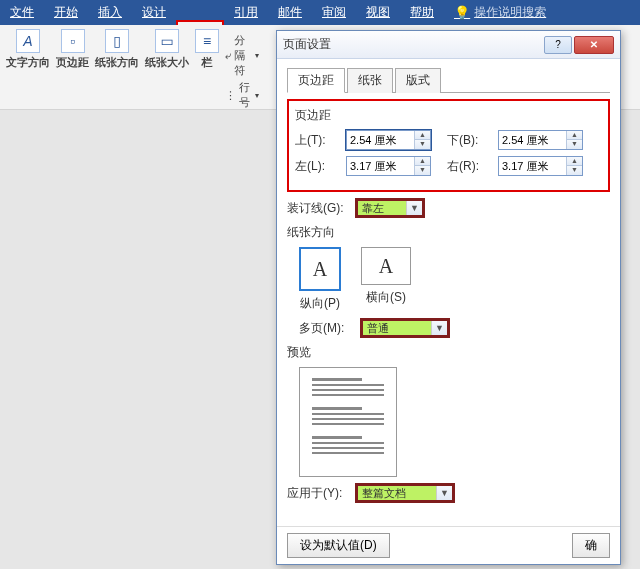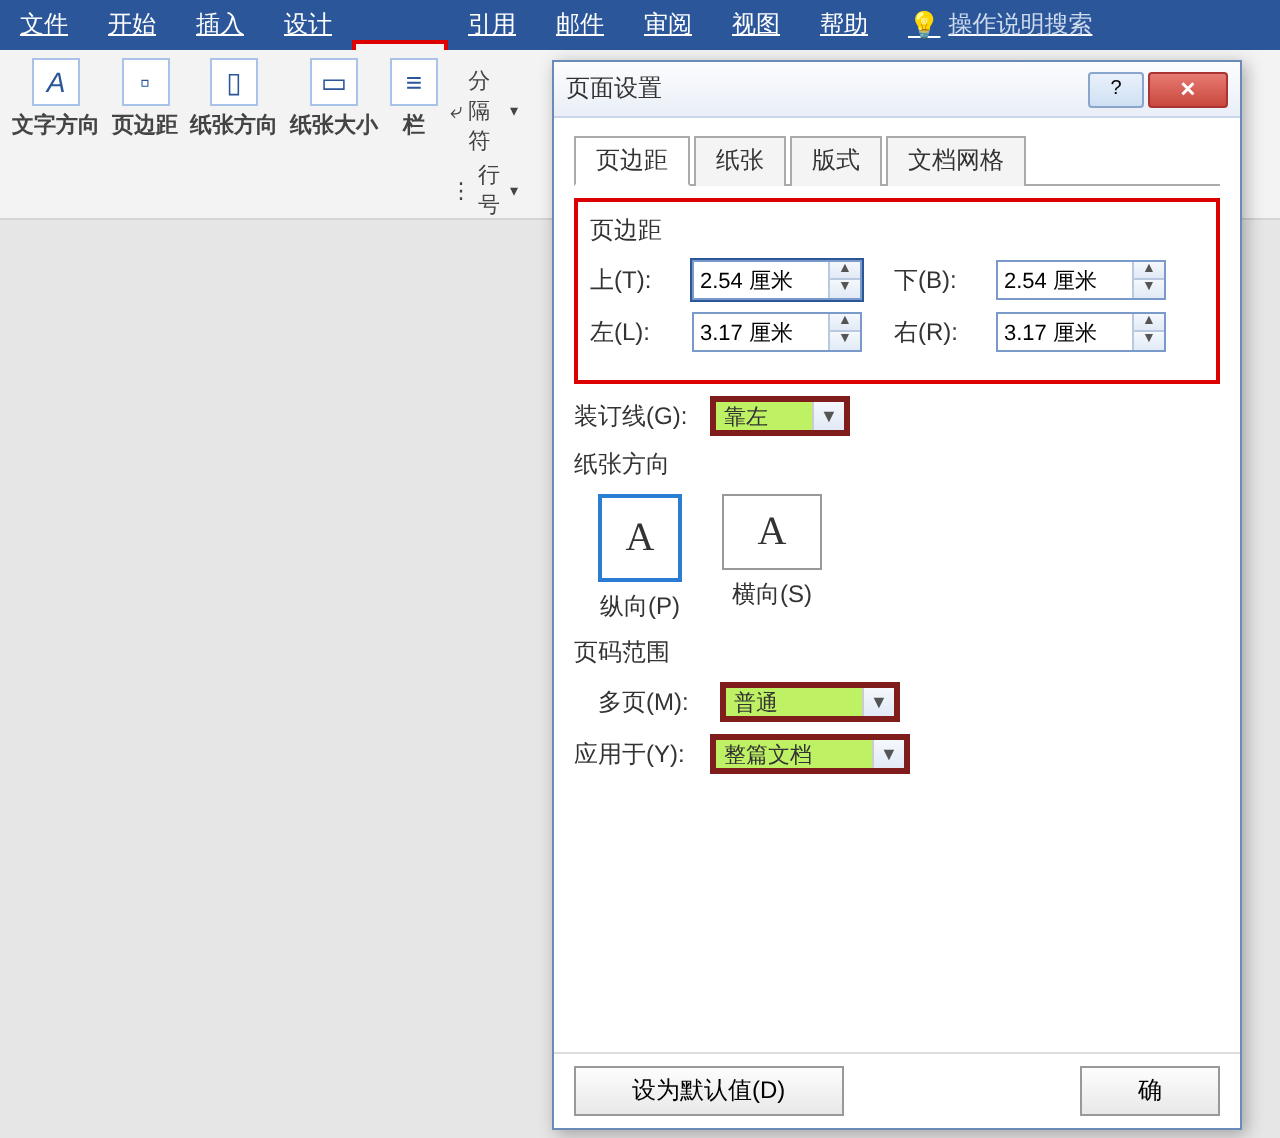--- a/index.html
+++ b/index.html
@@ -59,21 +59,21 @@
 .orient-icon { width: 42px; height: 44px; border: 1px solid #999; display: flex; align-items: center; justify-content: center; font-size: 20px; font-family: serif; }
 .orient-opt.sel .orient-icon { border: 2px solid #2b7cd3; }
 .orient-icon.land { width: 50px; height: 38px; }
 
 .preview-box { width: 98px; height: 110px; border: 1px solid #999; margin: 6px 0 6px 12px; background: #fff; padding: 10px 12px; display: flex; flex-direction: column; gap: 3px; }
 .preview-box .ln { height: 2px; background: #888; }
 .preview-box .hd { height: 3px; width: 70%; }
 .preview-box .sp { height: 5px; background: transparent; }
 
 .dlg-footer { display: flex; gap: 6px; padding: 6px 10px; justify-content: space-between; border-top: 1px solid #ddd; }
-.btn { border: 1px solid #999; background: linear-gradient(#fdfdfd,#e8e8e8); padding: 3px 28px; font-size: 12px; cursor: pointer; }
+.btn { border: 1px solid #999; background: linear-gradient(#fdfdfd,#e8e8e8); padding: 3px 12px; font-size: 12px; cursor: pointer; }
 
 .plain-section { margin-bottom: 6px; }
 </style>
 </head>
 <body>
 
 <div class="menubar">
   <div class="menu-item">文件</div>
   <div class="menu-item">开始</div>
   <div class="menu-item">插入</div>
@@ -144,21 +144,20 @@
   <div class="dlg-title">
     <span class="ttl">页面设置</span>
     <div class="win-btn">?</div>
     <div class="win-btn close">✕</div>
   </div>
   <div class="dlg-body">
     <div class="tabs">
       <div class="tab active">页边距</div>
       <div class="tab">纸张</div>
       <div class="tab">版式</div>
-      <div class="tab">文档网格</div>
     </div>
 
     <div class="section-box">
       <div class="section-title">页边距</div>
       <div class="form-row">
         <label>上(T):</label>
         <div class="spin hl">
             <input value="2.54 厘米" style="">
             <div class="ar">
               <span>▲</span>
@@ -210,30 +209,48 @@
           <span>纵向(P)</span>
         </div>
         <div class="orient-opt">
           <div class="orient-icon land">A</div>
           <span>横向(S)</span>
         </div>
       </div>
     </div>
 
     <div class="plain-section">
-      <div class="section-title">页码范围</div>
       <div class="form-row" style="margin-left:12px">
         <label style="width:55px">多页(M):</label>
         <div class="combo" style="width:90px">
             <span>普通</span>
             <div class="dd">▼</div>
           </div>
       </div>
     </div>
 
+    <div class="plain-section">
+      <div class="section-title">预览</div>
+      <div class="preview-box">
+        <div class="ln hd"></div>
+          <div class="ln"></div>
+          <div class="ln"></div>
+          <div class="ln"></div>
+        <div class="sp"></div>
+        <div class="ln hd"></div>
+          <div class="ln"></div>
+          <div class="ln"></div>
+          <div class="ln"></div>
+        <div class="sp"></div>
+        <div class="ln hd"></div>
+          <div class="ln"></div>
+          <div class="ln"></div>
+          <div class="ln"></div>
+      </div>
+    </div>
 
     <div class="form-row">
       <label style="width:62px">应用于(Y):</label>
       <div class="combo" style="width:100px">
           <span>整篇文档</span>
           <div class="dd">▼</div>
         </div>
     </div>
   </div>
   <div class="dlg-footer">

